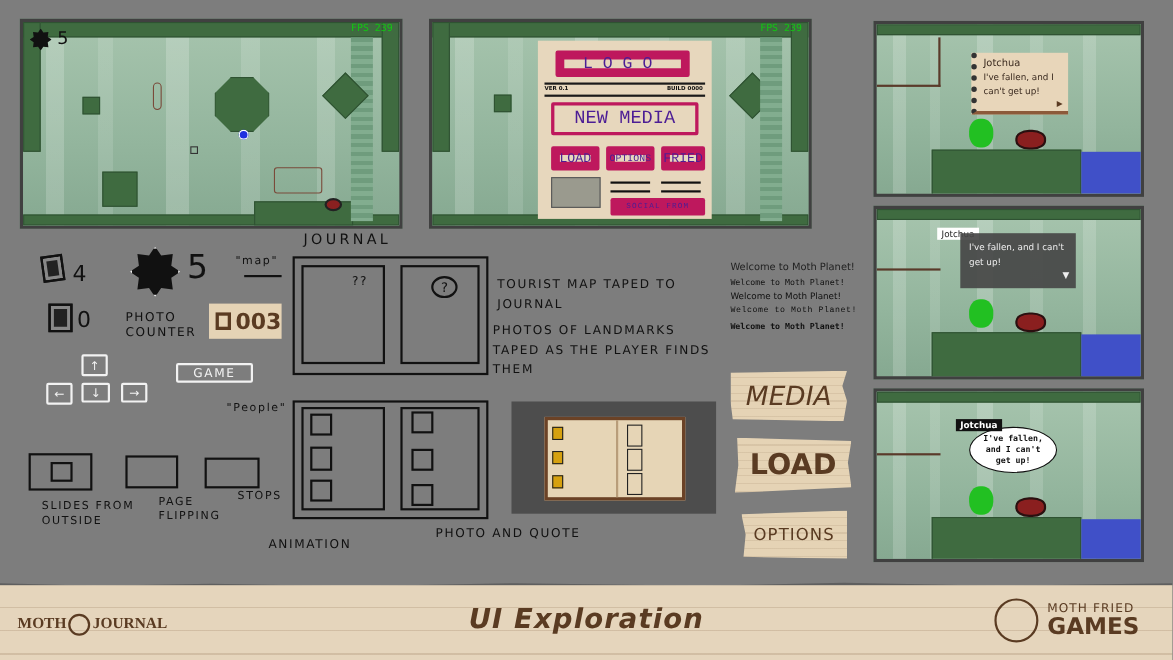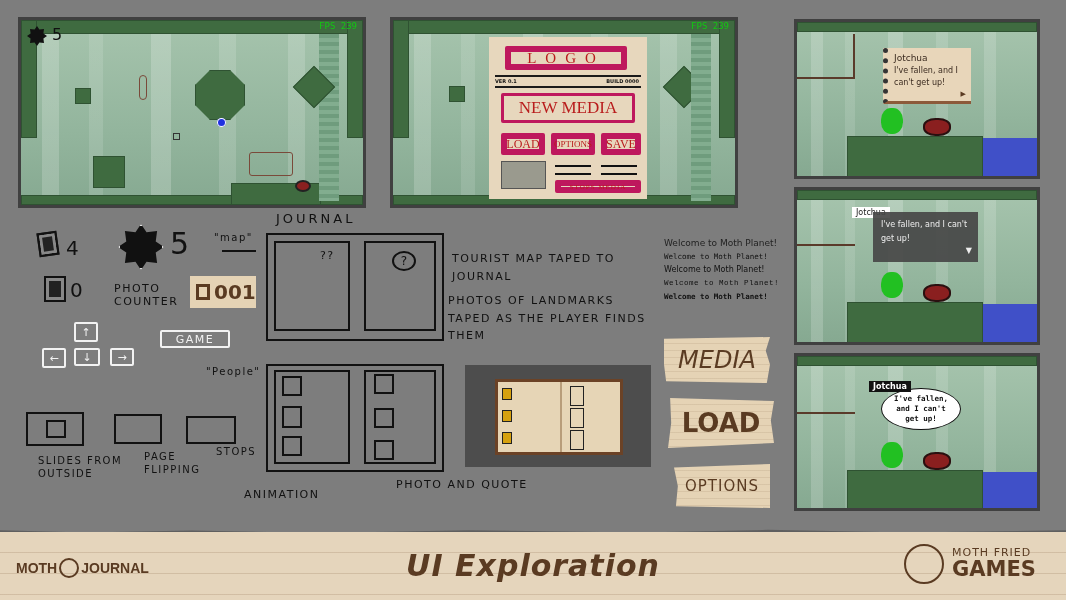--- a/index.html
+++ b/index.html
@@ -12,21 +12,21 @@
   .forest { position: absolute; inset: 0;
     background:
       linear-gradient(90deg, transparent 0 6%, rgba(255,255,255,.18) 6% 11%, transparent 11% 20%, rgba(255,255,255,.12) 20% 24%, transparent 24% 38%, rgba(255,255,255,.2) 38% 44%, transparent 44% 58%, rgba(255,255,255,.14) 58% 63%, transparent 63% 78%, rgba(255,255,255,.16) 78% 83%, transparent 83%),
       linear-gradient(180deg, #a6c4ad 0%, #93b59d 60%, #86a991 100%); }
   .grass { position: absolute; background: #3f6b40; border: 1px solid #2f5232; }
   .fps { position: absolute; top: 1px; right: 6px; color: #12c712; font-size: 9px; font-family: "DejaVu Sans Mono", monospace; }
   .waterfall { position: absolute; background: repeating-linear-gradient(180deg, #6f9c7d 0 4px, #82ad8f 4px 8px); }
 
   
   .paper { background: #e7d7bd; }
-  .sketch-box { position: absolute; border: 6px solid #be185d; border-radius: 2px; display: flex; align-items: center; justify-content: center; font-family: Liberation Serif, serif; color: #b91c1c; }
+  .sketch-box { position: absolute; border: 8px solid #be185d; border-radius: 2px; display: flex; align-items: center; justify-content: center; font-family: Liberation Mono, monospace; color: #4c1d95; }
 
   
   .hand { font-family: "DejaVu Sans", sans-serif; color: #111; letter-spacing: 1.5px; text-transform: uppercase; font-size: 11px; }
   .line-dark { position: absolute; background: #111; height: 2px; }
 
   .book { position: absolute; border: 2px solid #111; }
   .page { position: absolute; border: 2px solid #111; }
 
   .key { position: absolute; border: 2px solid #f2f2f2; border-radius: 2px; color: #f2f2f2; font-size: 11px; display: flex; align-items: center; justify-content: center; }
 
@@ -83,27 +83,27 @@
 
   <div class="abs paper" style="left:96px;top:17px;width:158px;height:162px;">
     <div class="sketch-box" style="left:16px;top:9px;width:122px;height:24px;font-size:15px;letter-spacing:9px;">LOGO</div>
     <div class="abs" style="left:6px;top:38px;width:146px;height:2px;background:#1a1a1a;"></div>
     <div class="abs" style="left:6px;top:41px;font-size:5px;font-weight:bold;">VER 0.1</div>
     <div class="abs" style="right:8px;top:41px;font-size:5px;font-weight:bold;">BUILD 0000</div>
     <div class="abs" style="left:6px;top:49px;width:146px;height:2px;background:#1a1a1a;"></div>
     <div class="sketch-box" style="left:12px;top:56px;width:134px;height:30px;font-size:17px;border-width:3px;">NEW MEDIA</div>
     <div class="sketch-box" style="left:12px;top:96px;width:44px;height:22px;font-size:12px;">LOAD</div>
     <div class="sketch-box" style="left:62px;top:96px;width:44px;height:22px;font-size:9px;">OPTIONS</div>
-    <div class="sketch-box" style="left:112px;top:96px;width:40px;height:22px;font-size:12px;">SAVE</div>
+    <div class="sketch-box" style="left:112px;top:96px;width:40px;height:22px;font-size:12px;">FRIED</div>
     <div class="abs" style="left:12px;top:124px;width:45px;height:28px;background:#9a9a8e;border:1px solid #555;"></div>
     <div class="line-dark" style="left:66px;top:128px;width:36px;"></div>
     <div class="line-dark" style="left:66px;top:136px;width:36px;"></div>
     <div class="line-dark" style="left:112px;top:128px;width:36px;"></div>
     <div class="line-dark" style="left:112px;top:136px;width:36px;"></div>
-    <div class="sketch-box" style="left:66px;top:143px;width:86px;height:13px;font-size:7px;letter-spacing:1px;">STOPS MEDIA</div>
+    <div class="sketch-box" style="left:66px;top:143px;width:86px;height:13px;font-size:7px;letter-spacing:1px;">SOCIAL FROM</div>
   </div>
 </div>
 
 <div class="shot" style="left:794px;top:19px;width:246px;height:160px;">
   <div class="forest"></div>
   <div class="grass" style="left:0;top:0;width:100%;height:10px;"></div>
   <div class="grass" style="left:50px;top:114px;width:136px;height:46px;"></div>
   <div class="abs" style="left:186px;top:116px;width:60px;height:44px;background:#4050c8;"></div>
   <div class="abs" style="left:0;top:55px;width:58px;height:2px;background:#5a3a2a;"></div>
   <div class="abs" style="left:56px;top:12px;width:2px;height:45px;background:#5a3a2a;"></div>
@@ -153,21 +153,21 @@
 
 <div class="abs" style="left:38px;top:232px;width:20px;height:24px;border:2px solid #111;background:#222;box-shadow:inset 0 0 0 3px #888;transform:rotate(-8deg);"></div>
 <div class="abs hand" style="left:66px;top:236px;font-size:20px;">4</div>
 <div class="abs" style="left:44px;top:276px;width:22px;height:26px;border:2px solid #111;background:#222;box-shadow:inset 0 0 0 3px #888;"></div>
 <div class="abs hand" style="left:70px;top:278px;font-size:20px;">0</div>
 <div class="abs" style="left:118px;top:224px;width:46px;height:46px;background:#111;border:2px solid #eee;clip-path:polygon(50% 0,62% 18%,85% 15%,82% 38%,100% 50%,82% 62%,85% 85%,62% 82%,50% 100%,38% 82%,15% 85%,18% 62%,0 50%,18% 38%,15% 15%,38% 18%);"></div>
 <div class="abs" style="left:170px;top:226px;font-size:30px;">5</div>
 <div class="abs hand" style="left:114px;top:282px;width:72px;line-height:1.2;">PHOTO COUNTER</div>
 <div class="abs" style="left:190px;top:276px;width:66px;height:32px;background:#e5d3b5;display:flex;align-items:center;">
   <div style="width:14px;height:16px;border:3px solid #5a3b22;margin:0 4px 0 6px;"></div>
-  <div style="font-size:20px;font-weight:bold;color:#5a3b22;">001</div>
+  <div style="font-size:20px;font-weight:bold;color:#5a3b22;">003</div>
 </div>
 
 <div class="key" style="left:74px;top:322px;width:24px;height:20px;">↑</div>
 <div class="key" style="left:42px;top:348px;width:24px;height:20px;">←</div>
 <div class="key" style="left:74px;top:348px;width:26px;height:18px;">↓</div>
 <div class="key" style="left:110px;top:348px;width:24px;height:18px;">→</div>
 <div class="key" style="left:160px;top:330px;width:70px;height:18px;letter-spacing:1.5px;">GAME</div>
 
 <div class="abs hand" style="left:276px;top:211px;font-size:13px;letter-spacing:3px;">JOURNAL</div>
 <div class="abs hand" style="left:214px;top:232px;text-transform:none;font-size:10px;">"map"</div>
@@ -215,24 +215,24 @@
 <div class="abs hand" style="left:144px;top:450px;width:60px;line-height:1.3;font-size:10px;">PAGE FLIPPING</div>
 <div class="abs hand" style="left:216px;top:446px;font-size:10px;">STOPS</div>
 <div class="abs hand" style="left:244px;top:488px;">ANIMATION</div>
 
 <div class="tape" style="left:664px;top:337px;width:106px;height:46px;font-size:24px;font-style:italic;clip-path:polygon(0 4%,100% 0,96% 30%,100% 60%,97% 100%,2% 96%,0 60%);">MEDIA</div>
 <div class="tape" style="left:668px;top:398px;width:106px;height:50px;font-size:26px;font-weight:bold;clip-path:polygon(2% 0,100% 6%,97% 45%,100% 90%,0 100%,3% 50%);">LOAD</div>
 <div class="tape" style="left:674px;top:464px;width:96px;height:44px;font-size:15px;letter-spacing:1px;clip-path:polygon(0 8%,100% 0,100% 100%,2% 96%,4% 50%);">OPTIONS</div>
 
 <div class="footer-edge"></div>
 <div class="footer">
-  <div class="abs" style="left:16px;top:26px;display:flex;align-items:center;color:#5a3b22;font-weight:bold;font-size:14px;font-family:Liberation Sans, sans-serif;">
+  <div class="abs" style="left:16px;top:26px;display:flex;align-items:center;color:#5a3b22;font-weight:bold;font-size:14px;font-family:Liberation Serif, serif;">
     <span>MOTH</span>
     <span style="display:inline-block;width:20px;height:20px;border:2px solid #5a3b22;border-radius:50%;margin:0 2px;"></span>
     <span>JOURNAL</span>
   </div>
-  <div class="abs" style="left:400px;top:16px;width:266px;text-align:center;font-size:30px;font-weight:bold;color:#5a3b22;font-style:italic;letter-spacing:1px;">UI Exploration</div>
+  <div class="abs" style="left:400px;top:16px;width:266px;text-align:center;font-size:25px;font-weight:bold;color:#5a3b22;font-style:italic;letter-spacing:1px;">UI Exploration</div>
   <div class="abs" style="left:904px;top:12px;width:40px;height:40px;border:2px solid #5a3b22;border-radius:50%;"></div>
   <div class="abs" style="left:952px;top:14px;color:#5a3b22;">
     <div style="font-size:11px;letter-spacing:1px;">MOTH FRIED</div>
     <div style="font-size:21px;font-weight:bold;line-height:1;">GAMES</div>
   </div>
 </div>
 
 </body></html>

